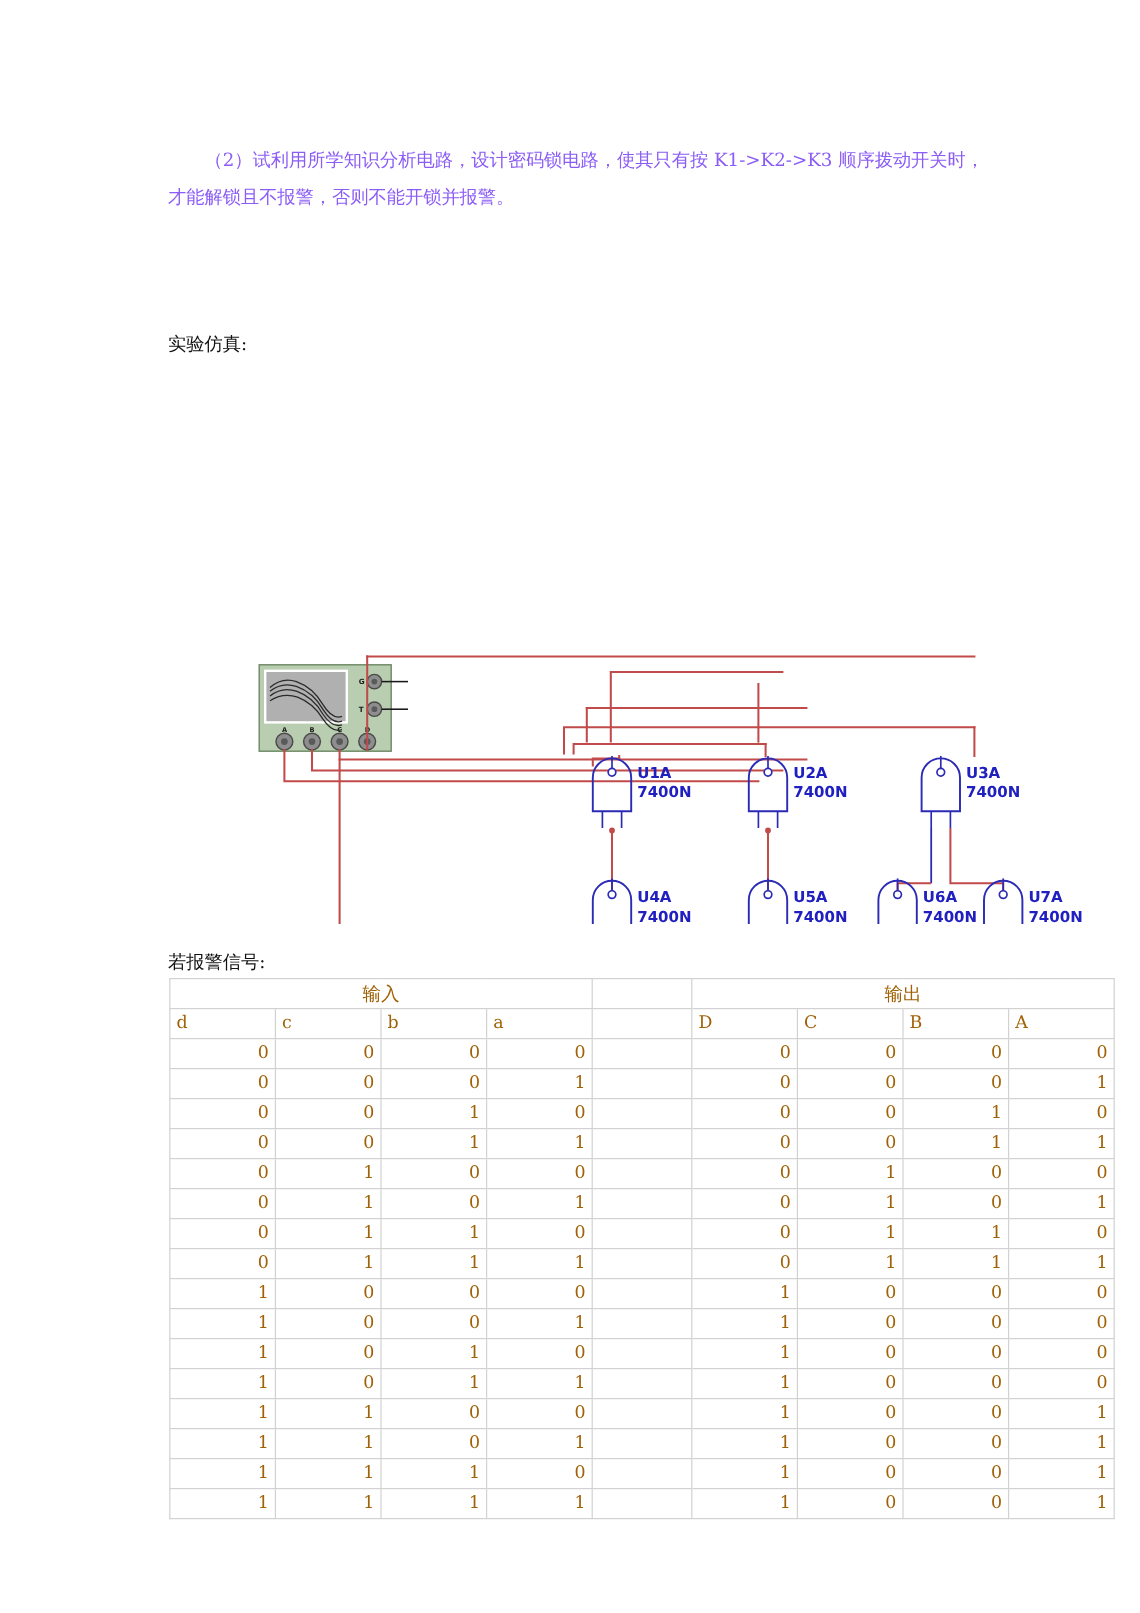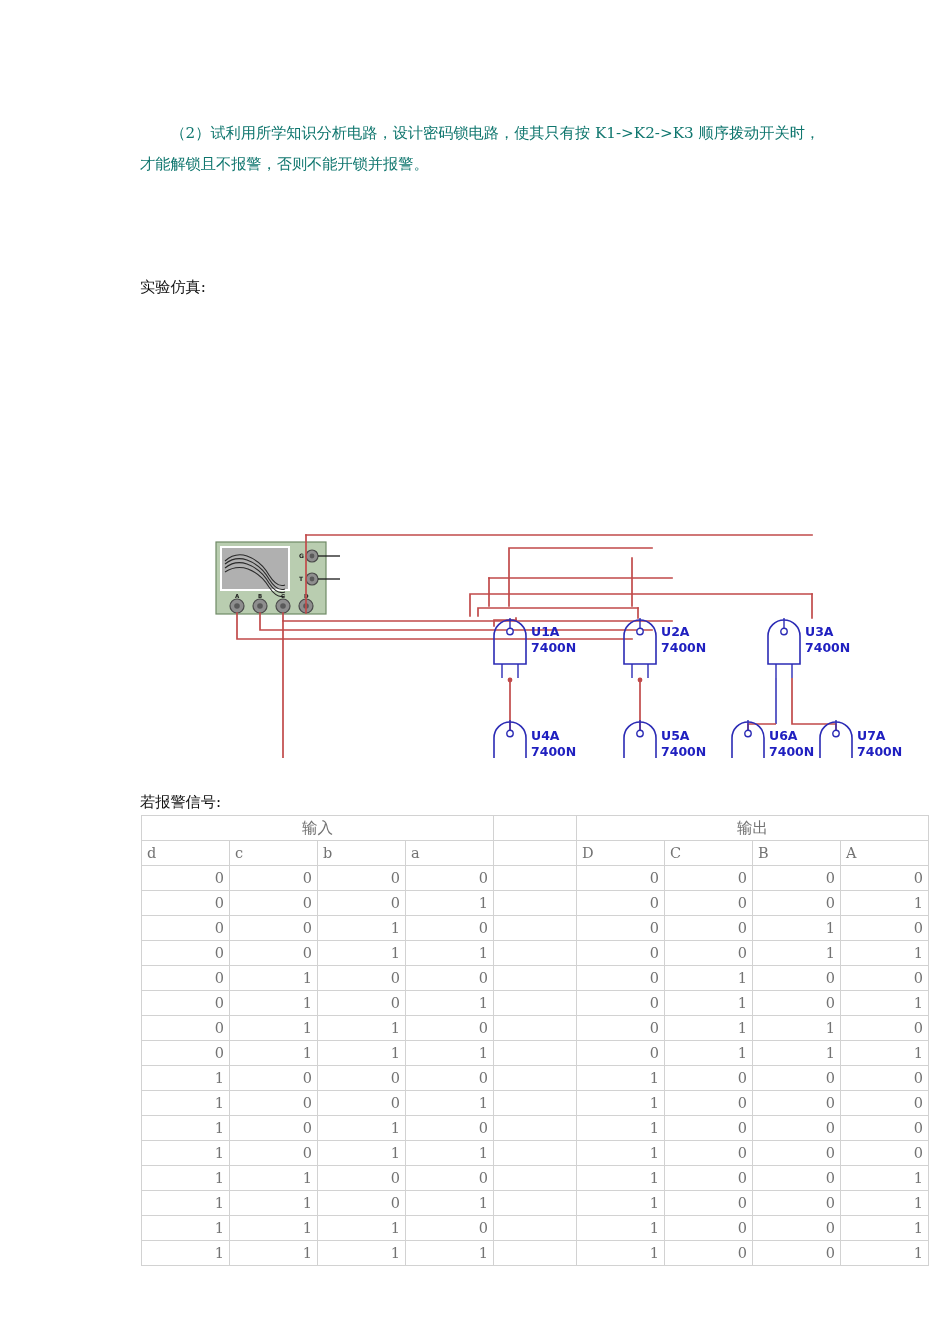--- a/index.html
+++ b/index.html
@@ -19,59 +19,59 @@
   
   .doc-text {
     position: absolute;
     left: 140px;
     top: 118px;
     width: 680px;
     font-size: 15.2px;
     line-height: 31px;
     text-align: justify;
     text-justify: inter-ideograph;
-    color: #0f766e;
+    color: #8b5cf6;
   }
   .para { margin: 0; }
   .para.indent { text-indent: 2em; }
 
   .label-line {
     position: absolute;
     left: 140px;
     font-size: 15.2px;
     line-height: 26px;
     color: #111;
   }
   #sim-label { top: 255px; margin-top: 19px; }
   #tt-label  { top: 789px; }
 
   
   #circuit {
     position: absolute;
     left: 0px;
-    top: 258px;
+    top: 270px;
     width: 950px;
     height: 500px;
   }
   #circuit svg { display: block; }
 
   
   #truth-table-wrap {
     position: absolute;
     left: 141px;
     top: 815px;
     width: 787px;
   }
   table.tt {
     border-collapse: collapse;
     width: 787px;
     table-layout: fixed;
     font-family: "DejaVu Serif", "Liberation Serif", serif;
     font-size: 14.5px;
-    color: #737373;
+    color: #a16207;
   }
   table.tt td, table.tt th {
     border: 1px solid #d2d2d2;
     height: 24px;
     padding: 0 5px;
     font-weight: normal;
     background: #ffffff;
   }
   .grp-head {
     text-align: center;

